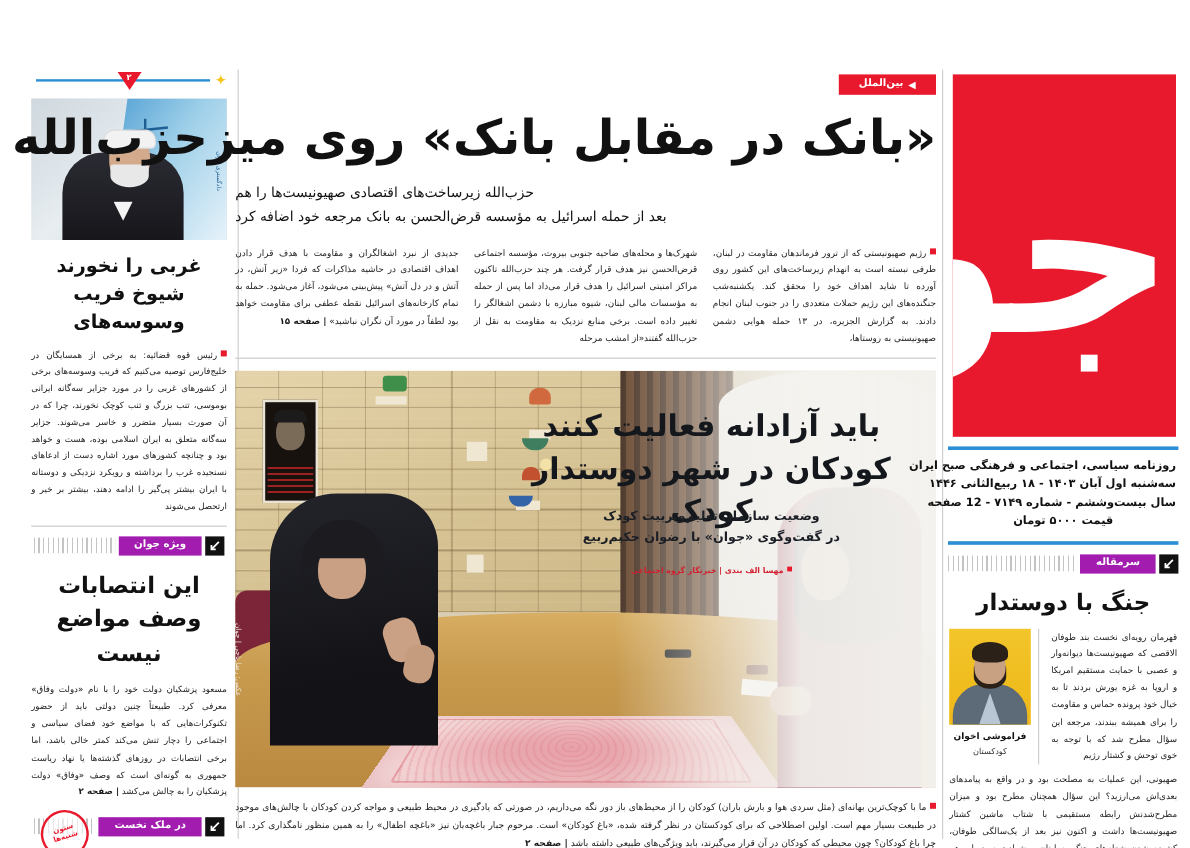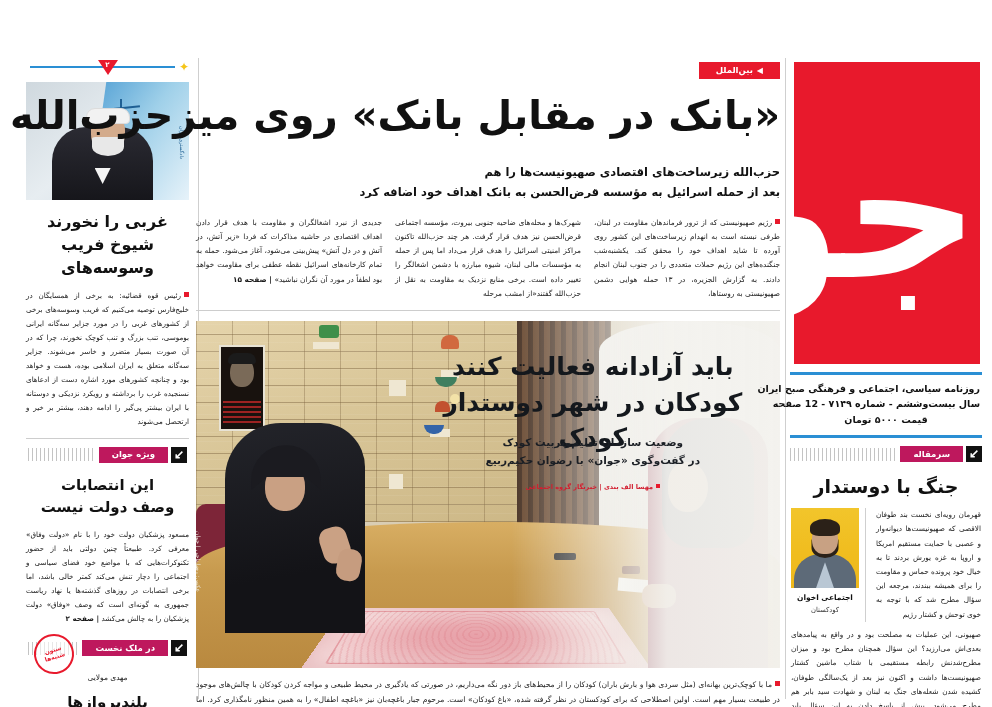--- a/index.html
+++ b/index.html
@@ -64,21 +64,21 @@
     margin:8px 2px 0 2px;
     position:relative;
   }
   .badge-arrow{
     width:16px; height:16px; background:#111;
     display:flex; align-items:center; justify-content:center;
     flex:0 0 auto;
   }
   .badge-arrow svg{ display:block; }
   .badge-label{
-    background:#be185d; color:#fff;
+    background:#a21caf; color:#fff;
     font-size:8.5px; font-weight:700;
     padding:2.5px 13px 3.5px 13px;
     letter-spacing:.3px;
     flex:0 0 auto;
     white-space:nowrap;
   }
   .badge-hatch{
     flex:1 1 auto; height:13px;
     background:repeating-linear-gradient(90deg,#b9b9b9 0 1px,transparent 1px 4px);
     opacity:.85;
@@ -151,23 +151,23 @@
     display:flex; align-items:center; gap:4px;
   }
   .intl-badge .chev{ font-size:8px; }
   .main-headline{
     text-align:right; direction:rtl;
     font-size:40px; font-weight:700; color:#111;
     margin:13px 0 0 0; line-height:1.18;
     white-space:nowrap;
   }
   .main-sub{
-    text-align:right; direction:rtl;
-    font-size:11.5px; font-weight:700; color:#111;
-    line-height:1.72; margin-top:24px;
+    text-align:left; direction:rtl;
+    font-size:11.5px; font-weight:400; color:#111;
+    line-height:1.72; margin-top:12px;
   }
   .cols-3{
     display:flex; direction:rtl; gap:13px; margin-top:13px;
     padding-bottom:9px; border-bottom:1px solid #cdcdcd;
   }
   .col3{
     flex:1 1 0; font-size:7.4px; line-height:1.92;
     text-align:justify; color:#1a1a1a; direction:rtl;
   }
   .sq-red{
@@ -414,21 +414,21 @@
     font-size:16px; font-weight:700; color:#111;
     line-height:1.45; margin:10px 0 9px 0;
   }
   .l-body{
     font-size:7.2px; line-height:1.95; text-align:justify;
     color:#1a1a1a; direction:rtl;
   }
   .l-sep{ height:1px; background:#cdcdcd; margin:9px 0 0 0; }
   .l-headline2{
     text-align:center; direction:rtl;
-    font-size:15px; font-weight:700; color:#111;
+    font-size:19px; font-weight:700; color:#111;
     line-height:1.5; margin:11px 0 9px 0;
   }
   .stamp{
     position:absolute; left:6px; top:-6px;
     width:40px; height:40px; border-radius:50%;
     border:2px solid #e8192c;
     color:#e8192c; font-size:6px; font-weight:700;
     display:flex; align-items:center; justify-content:center;
     text-align:center; transform:rotate(-17deg);
     line-height:1.15; padding:3px; direction:rtl;
@@ -494,21 +494,21 @@
         <svg width="10" height="10" viewBox="0 0 10 10">
             <path d="M8.4 1.6 L2.6 7.4 M2.2 4.2 L2.2 7.8 L5.8 7.8" stroke="#fff" stroke-width="1.5" fill="none"></path>
           </svg>
       </div>
       <div class="badge-label">ویژه جوان</div>
       <div class="badge-hatch"></div>
     </div>
 
     <div class="l-headline2">
       <div>این انتصابات</div>
-      <div>وصف دولت نیست</div>
+      <div>وصف مواضع نیست</div>
     </div>
 
     <div class="l-body">
       <span>مسعود پزشکیان دولت خود را با نام «دولت وفاق» معرفی کرد. طبیعتاً چنین دولتی باید از حضور تکنوکرات‌هایی که با مواضع خود فضای سیاسی و اجتماعی را دچار تنش می‌کند کمتر خالی باشد، اما برخی انتصابات در روزهای گذشته‌ها یا نهاد ریاست جمهوری به گونه‌ای است که وصف «وفاق» دولت پزشکیان را به چالش می‌کشد</span>
       <span class="pageref">| صفحه ۲</span>
     </div>
 
     <div class="badge-row" style="margin-top:14px">
       <div class="badge-arrow">
         <svg width="10" height="10" viewBox="0 0 10 10">
@@ -535,21 +535,21 @@
       <div class="intl-badge">
         <span class="chev">◀</span>
         <span>بین‌الملل</span>
       </div>
     </div>
 
     <div class="main-headline">«بانک در مقابل بانک» روی میزحزب‌الله</div>
 
     <div class="main-sub">
       <div>حزب‌الله زیرساخت‌های اقتصادی صهیونیست‌ها را هم</div>
-      <div>بعد از حمله اسرائیل به مؤسسه قرض‌الحسن به بانک اهداف خود اضافه کرد</div>
+      <div>بعد از حمله اسرائیل به مؤسسه قرض‌الحسن به بانک مرجعه خود اضافه کرد</div>
     </div>
 
     <div class="cols-3">
       <div class="col3">
         <span class="sq-red"></span><span>رژیم صهیونیستی که از ترور فرماندهان مقاومت در لبنان، طرفی نبسته است به انهدام زیرساخت‌های این کشور روی آورده تا شاید اهداف خود را محقق کند. یکشنبه‌شب جنگنده‌های این رژیم حملات متعددی را در جنوب لبنان انجام دادند. به گزارش الجزیره، در ۱۳ حمله هوایی دشمن صهیونیستی به روستاها،</span>
       </div>
       <div class="col3">
         <span>شهرک‌ها و محله‌های ضاحیه جنوبی بیروت، مؤسسه اجتماعی قرض‌الحسن نیز هدف قرار گرفت. هر چند حزب‌الله تاکنون مراکز امنیتی اسرائیل را هدف قرار می‌داد اما پس از حمله به مؤسسات مالی لبنان، شیوه مبارزه با دشمن اشغالگر را تغییر داده است. برخی منابع نزدیک به مقاومت به نقل از حزب‌الله گفتند«از امشب مرحله</span>
       </div>
       <div class="col3">
@@ -634,20 +634,21 @@
   <div class="masthead-col">
 
     <div class="logo-box">
       <div class="logo-glyph">جوان</div>
     </div>
 
     <div class="rule-blue"></div>
 
     <div class="masthead-info">
       <div>روزنامه سیاسی، اجتماعی و فرهنگی صبح ایران</div>
+      <div>سه‌شنبه اول آبان ۱۴۰۳ - ۱۸ ربیع‌الثانی ۱۴۴۶</div>
       <div>سال بیست‌وششم - شماره ۷۱۴۹ - 12 صفحه</div>
       <div>قیمت ۵۰۰۰ تومان</div>
     </div>
 
     <div class="rule-blue"></div>
 
     <div class="badge-row">
       <div class="badge-arrow">
         <svg width="10" height="10" viewBox="0 0 10 10">
             <path d="M8.4 1.6 L2.6 7.4 M2.2 4.2 L2.2 7.8 L5.8 7.8" stroke="#fff" stroke-width="1.5" fill="none"></path>
@@ -663,21 +664,21 @@
       <div class="editorial-text">قهرمان رویه‌ای نخست بند طوفان الاقصی که صهیونیست‌ها دیوانه‌وار و عصبی با حمایت مستقیم امریکا و اروپا به غزه یورش بردند تا به خیال خود پرونده حماس و مقاومت را برای همیشه ببندند، مرجعه این سؤال مطرح شد که با توجه به خوی توحش و کشتار رژیم</div>
       <div class="author-block">
         <div class="author-photo">
           <div class="ap-body">
             <div class="ap-shirt"></div>
           </div>
           <div class="ap-beard"></div>
           <div class="ap-head"></div>
           <div class="ap-hair"></div>
         </div>
-        <div class="author-name">اجتماعی اخوان</div>
+        <div class="author-name">فراموشی اخوان</div>
         <div class="author-role">کودکستان</div>
       </div>
     </div>
 
     <div class="editorial-cont">صهیونی، این عملیات به مصلحت بود و در واقع به پیامدهای بعدی‌اش می‌ارزید؟ این سؤال همچنان مطرح بود و میزان مطرح‌شدنش رابطه مستقیمی با شتاب ماشین کشتار صهیونیست‌ها داشت و اکنون نیز بعد از یک‌سالگی طوفان، کشیده شدن شعله‌های جنگ به لبنان و شهادت سید بابر هم مطرح می‌شود. پیش از پاسخ دادن به این سؤال باید خاطرنشان کرد که طرح این گونه سؤالات عمدتاً ناشی از نشناختن مسئله فلسطین و وضعیت فلسطینیان است. کسانی که این سؤال را مکرراً</div>
   </div>
 
 </div>
 
 </body></html>

